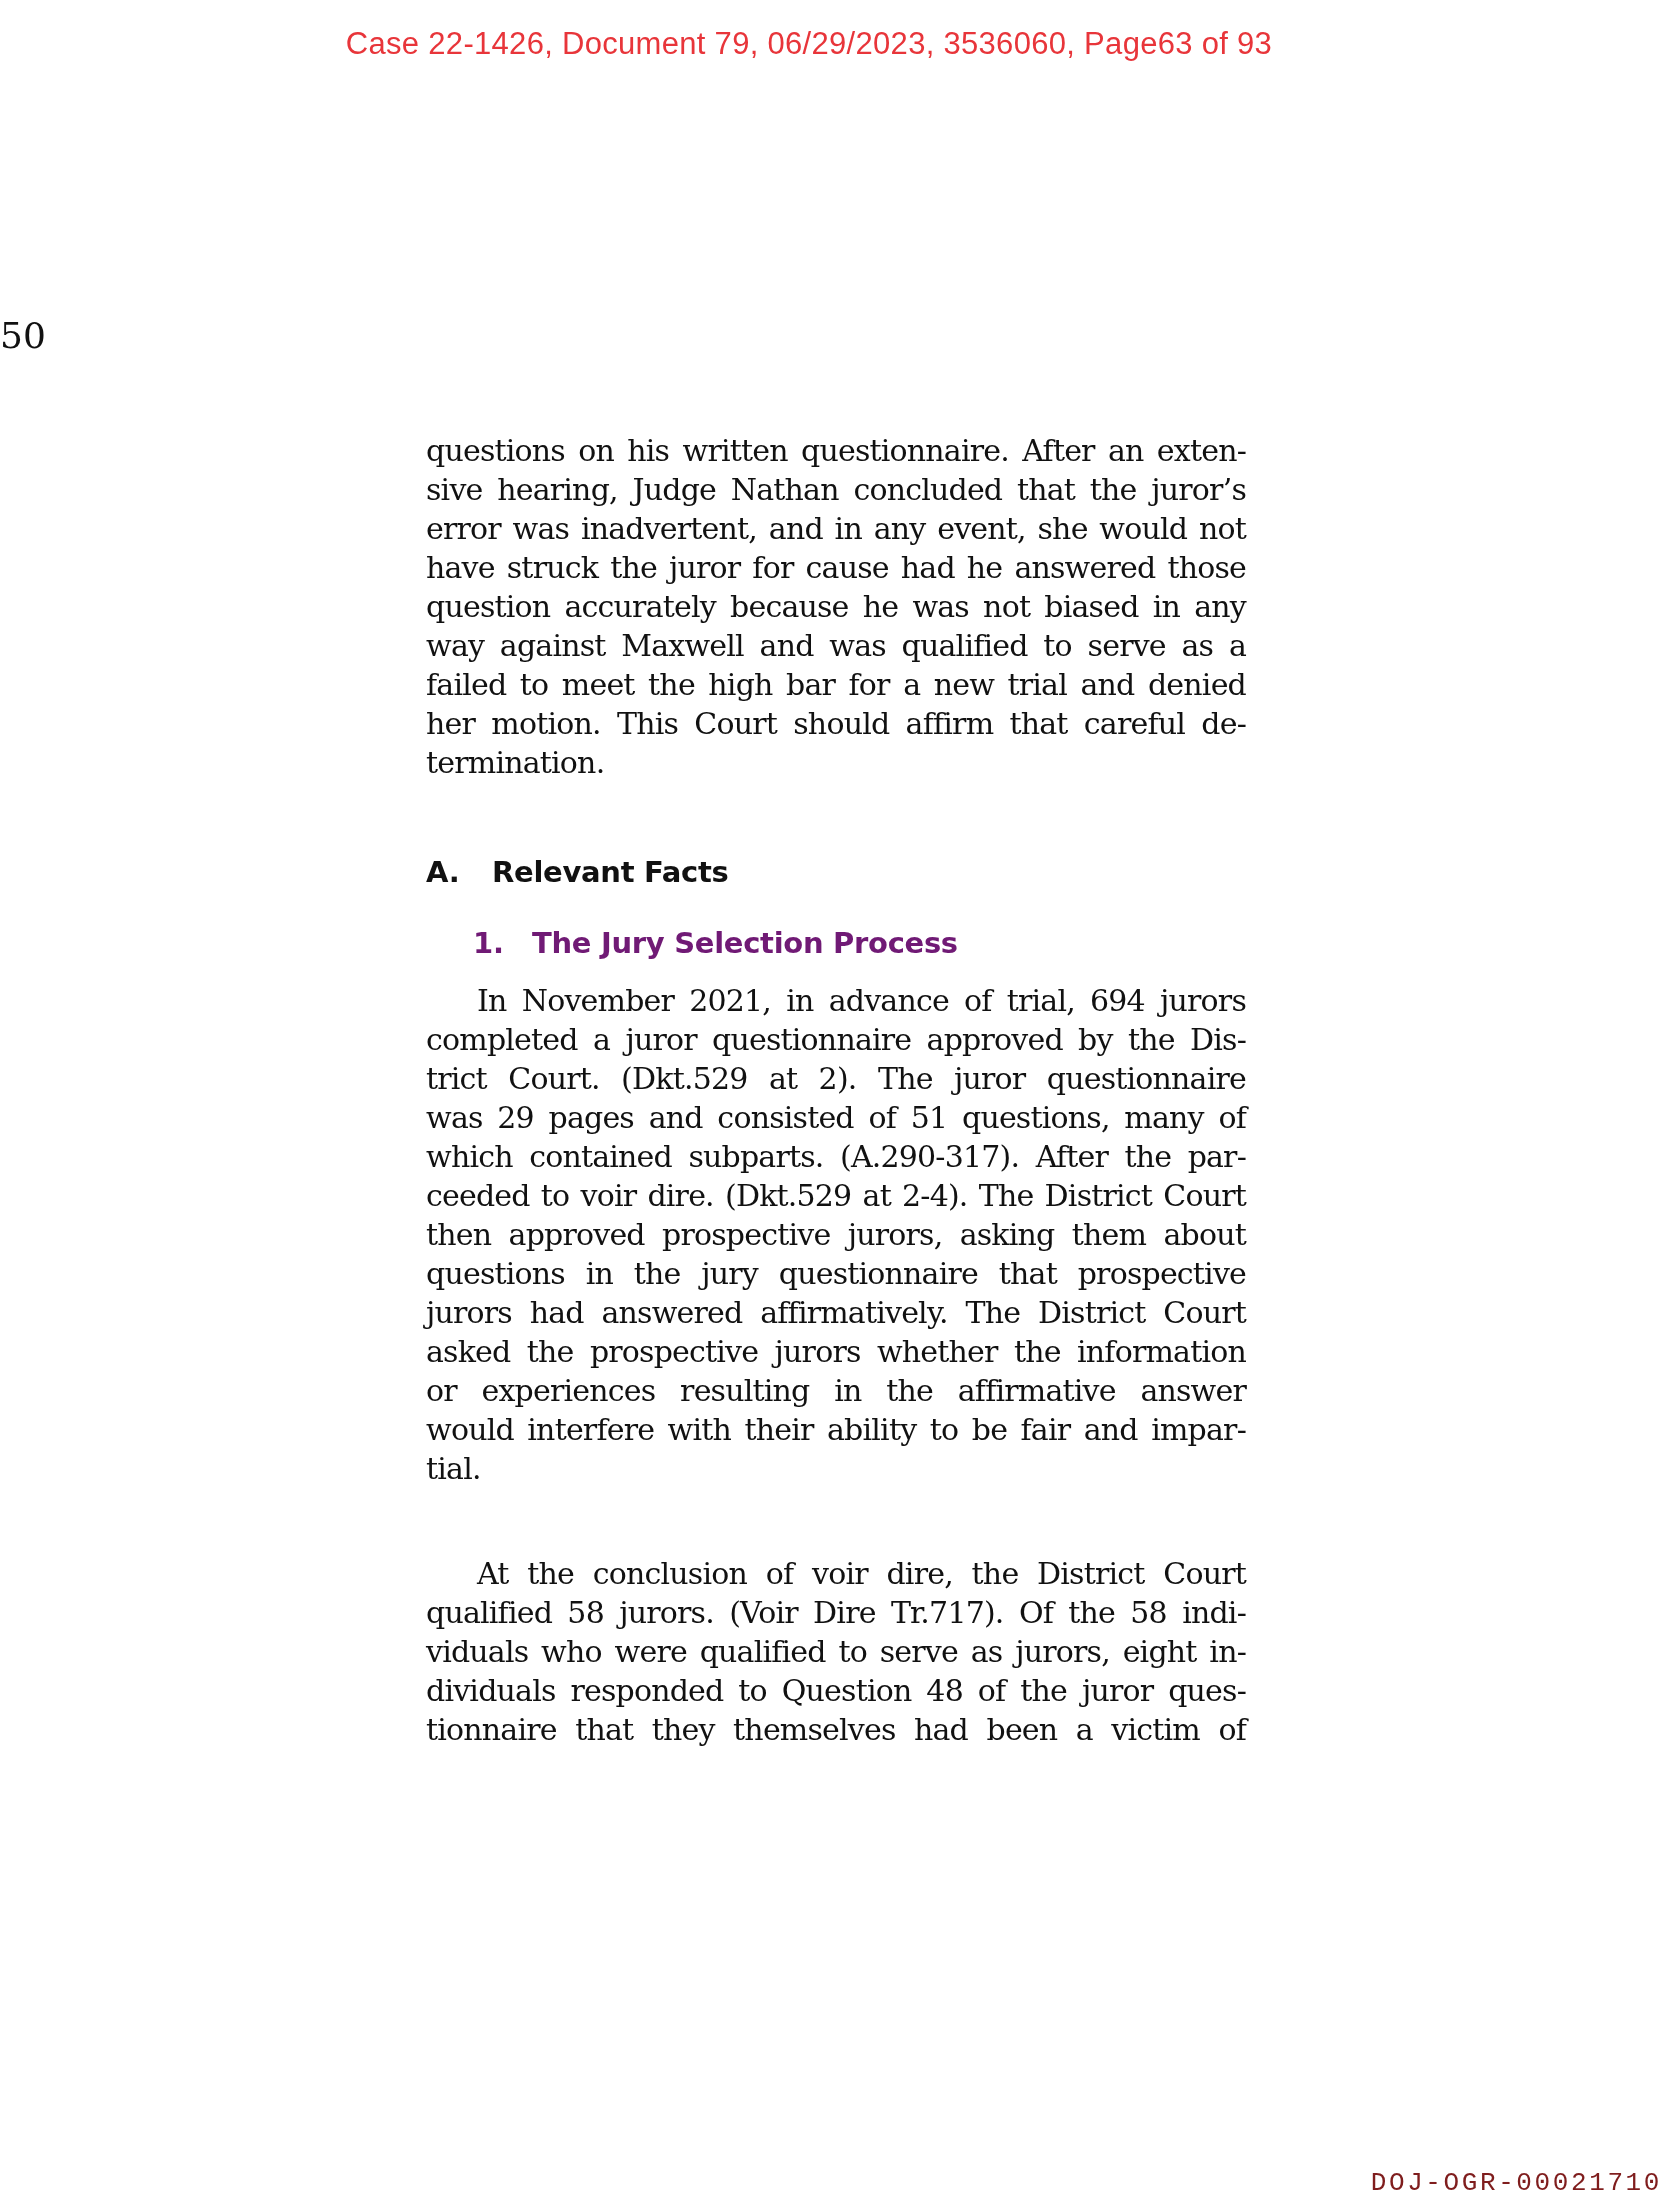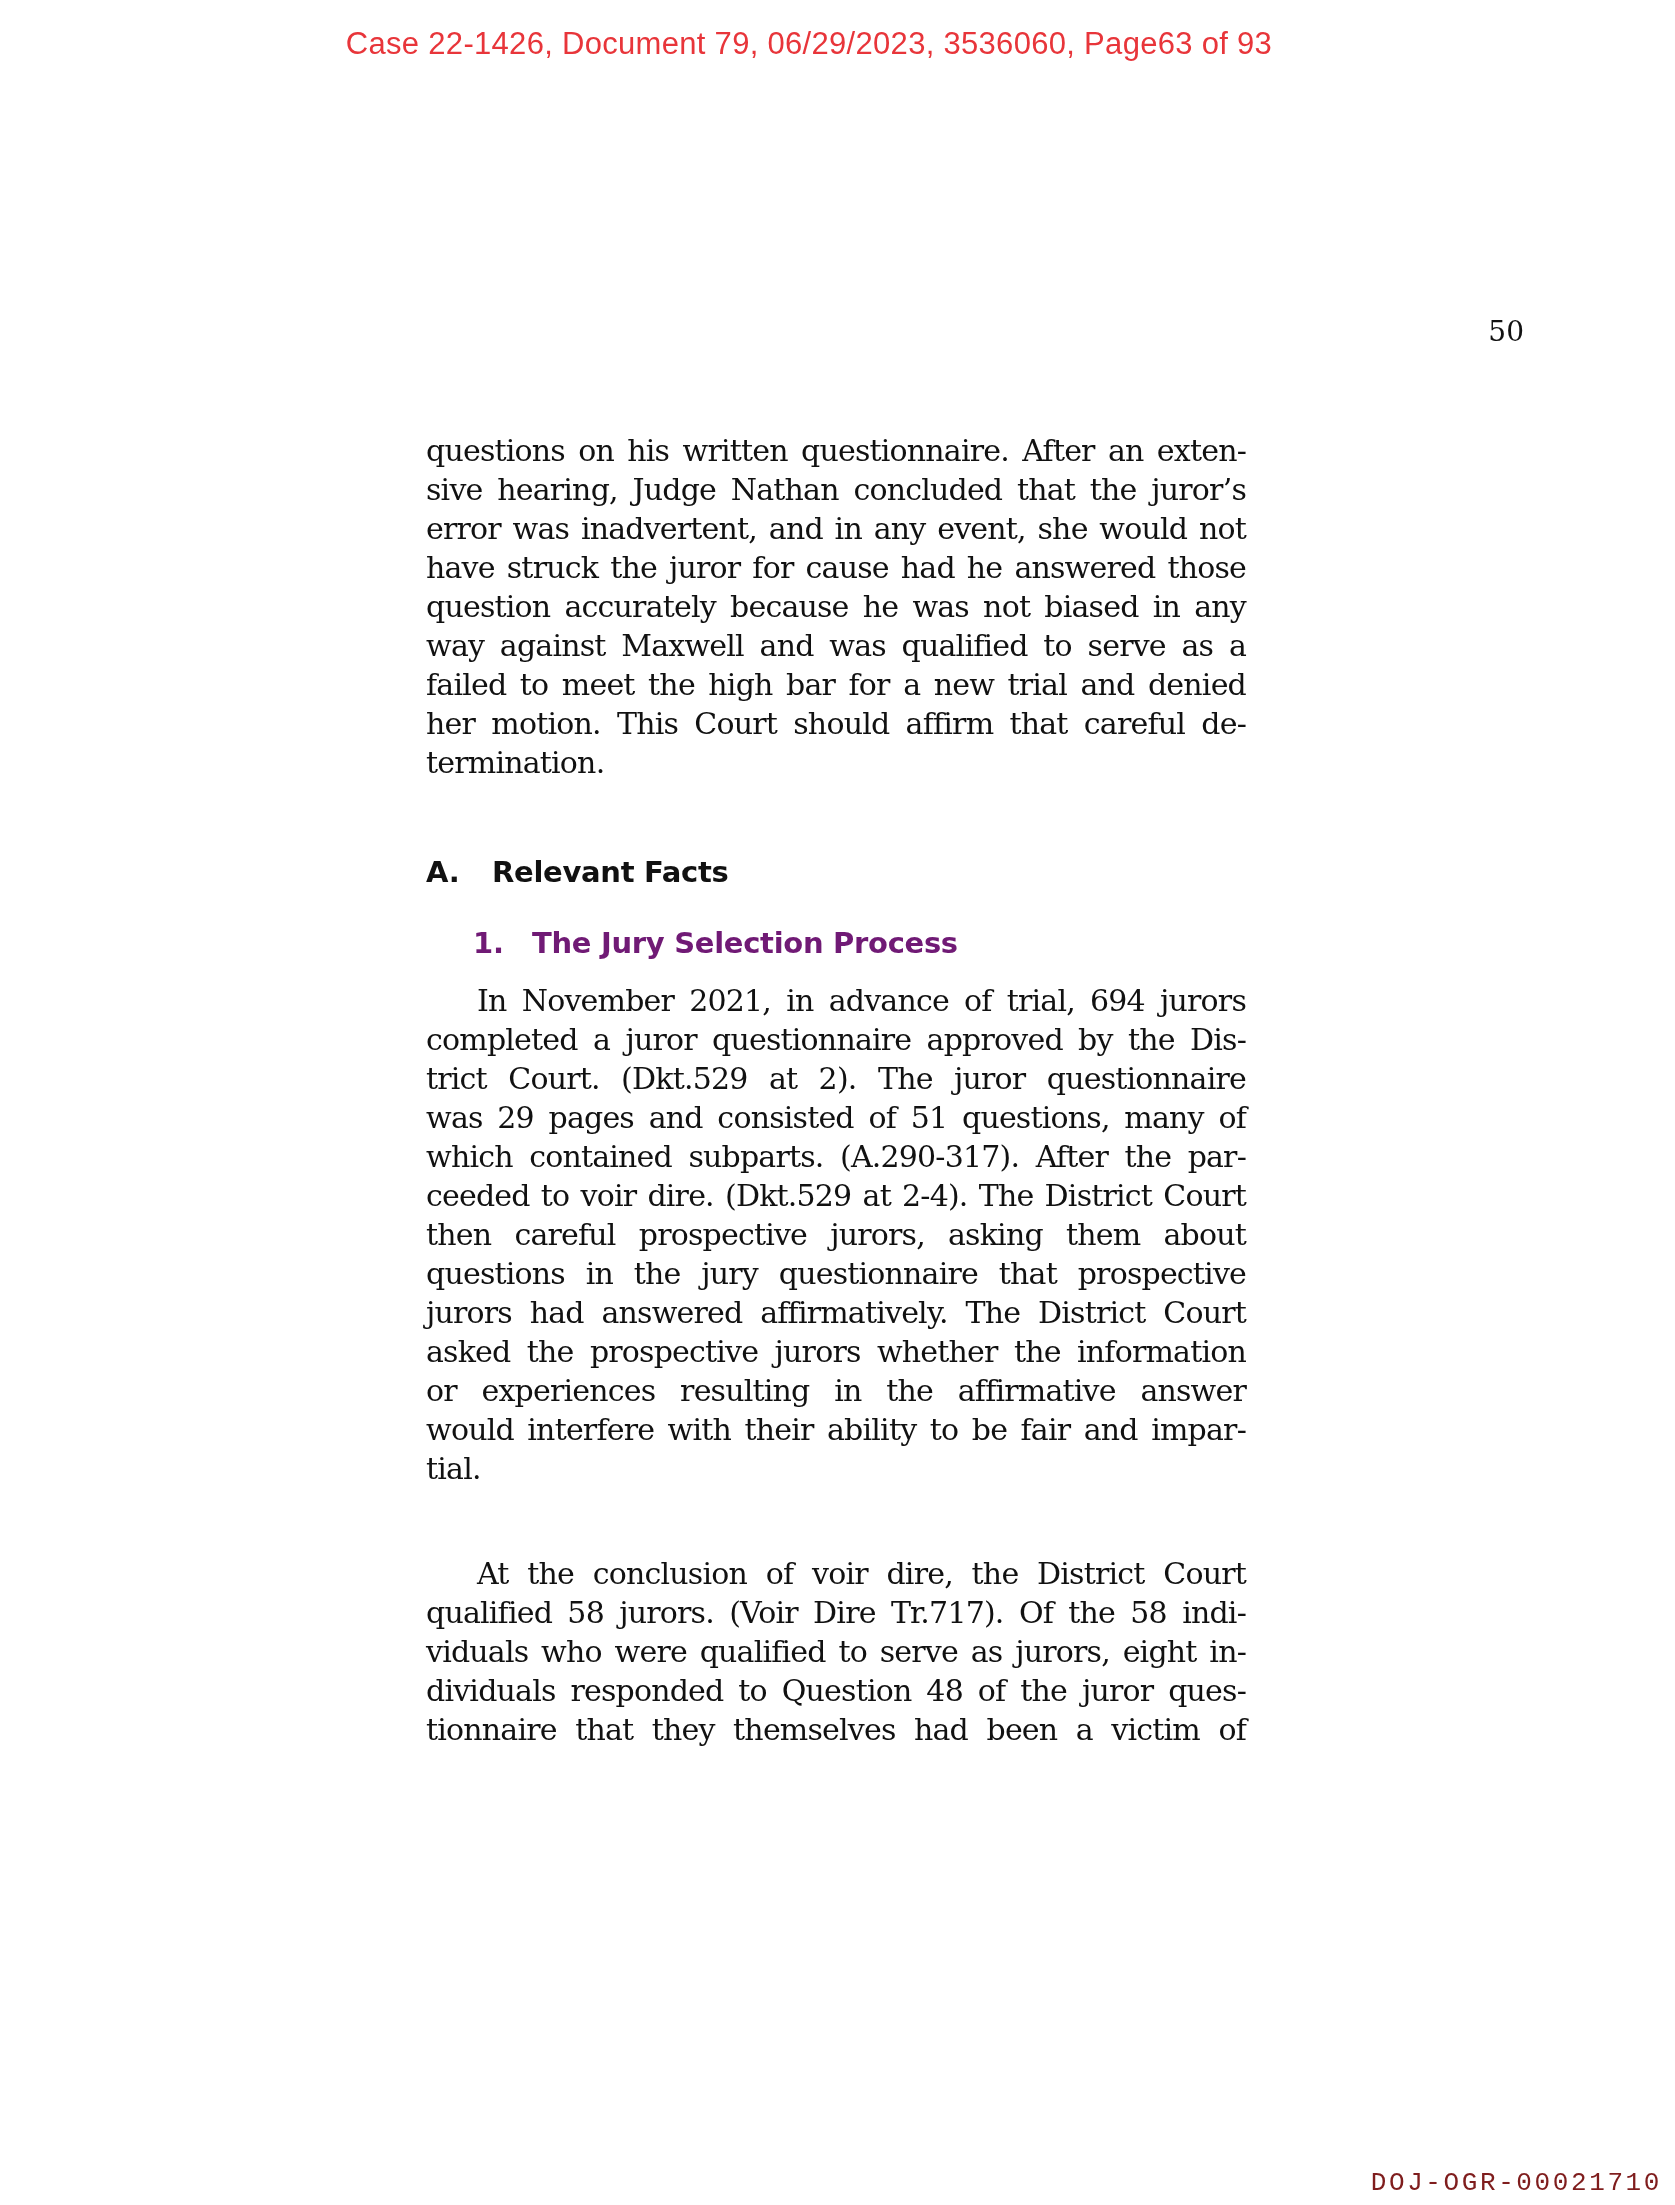--- a/index.html
+++ b/index.html
@@ -3,22 +3,22 @@
 <meta charset="utf-8">
 <style>
   html, body { margin: 0; padding: 0; background: #ffffff; }
   body { width: 1675px; height: 2205px; position: relative; overflow: hidden; }
   .stamp {
     position: absolute; top: 26px; left: 0; width: 1618px; text-align: center;
     font-family: "Liberation Sans", sans-serif; font-size: 31px; color: #e8353a;
     letter-spacing: 0.3px;
   }
   .pagenum {
-    position: absolute; top: 315px; left: 0; width: 1524px; text-align: right;
-    font-family: "DejaVu Serif", serif; font-size: 28px; color: #111;
+    position: absolute; top: 315px; left: 0; width: 1524px; text-align: left;
+    font-family: "DejaVu Serif", serif; font-size: 36px; color: #111;
   }
   .col {
     position: absolute; left: 426px; width: 820px;
     font-family: "DejaVu Serif", serif; font-size: 30px; color: #111;
   }
   .line {
     display: block; height: 39px; line-height: 39px; white-space: nowrap;
     text-align: justify; text-align-last: justify; letter-spacing: -0.8px; word-spacing: -1.3px;
   }
   .line.last { text-align-last: left; }
@@ -70,21 +70,21 @@
   <span class="num">1.</span><span>The Jury Selection Process</span>
 </div>
 
 <div class="col p2">
   <span class="line indent">In November 2021, in advance of trial, 694 jurors</span>
   <span class="line">completed a juror questionnaire approved by the Dis-</span>
   <span class="line">trict Court. (Dkt.529 at 2). The juror questionnaire</span>
   <span class="line">was 29 pages and consisted of 51 questions, many of</span>
   <span class="line">which contained subparts. (A.290-317). After the par-</span>
   <span class="line">ceeded to voir dire. (Dkt.529 at 2-4). The District Court</span>
-  <span class="line">then careful prospective jurors, asking them about</span>
+  <span class="line">then approved prospective jurors, asking them about</span>
   <span class="line">questions in the jury questionnaire that prospective</span>
   <span class="line">jurors had answered affirmatively. The District Court</span>
   <span class="line">asked the prospective jurors whether the information</span>
   <span class="line">or experiences resulting in the affirmative answer</span>
   <span class="line">would interfere with their ability to be fair and impar-</span>
   <span class="line last">tial.</span>
 </div>
 
 <div class="col p3">
   <span class="line indent">At the conclusion of voir dire, the District Court</span>

